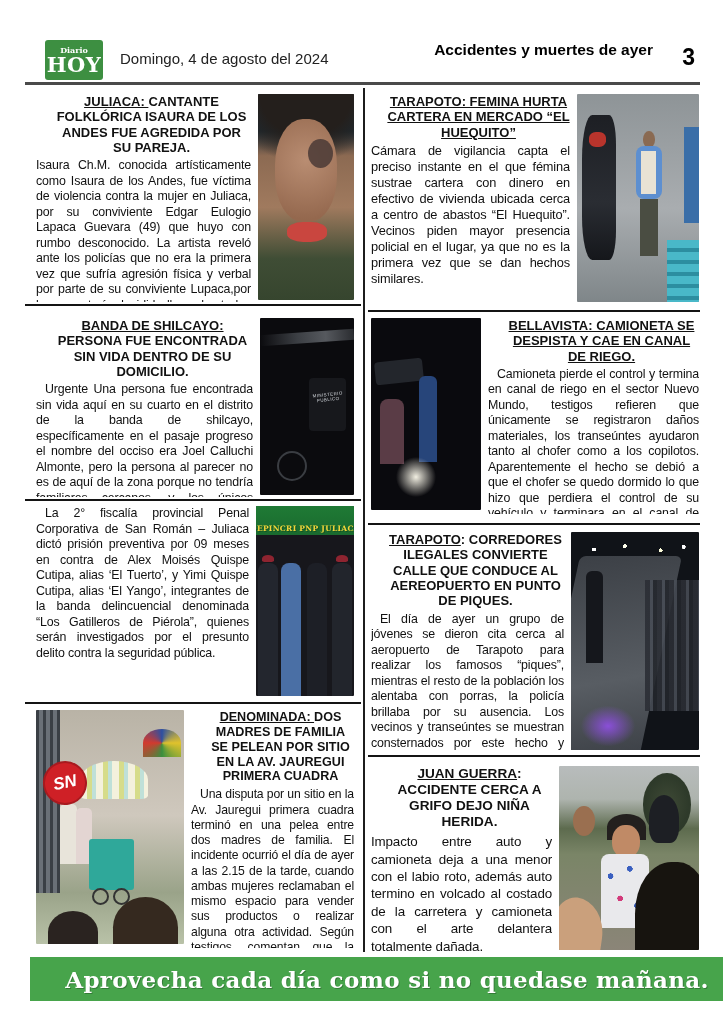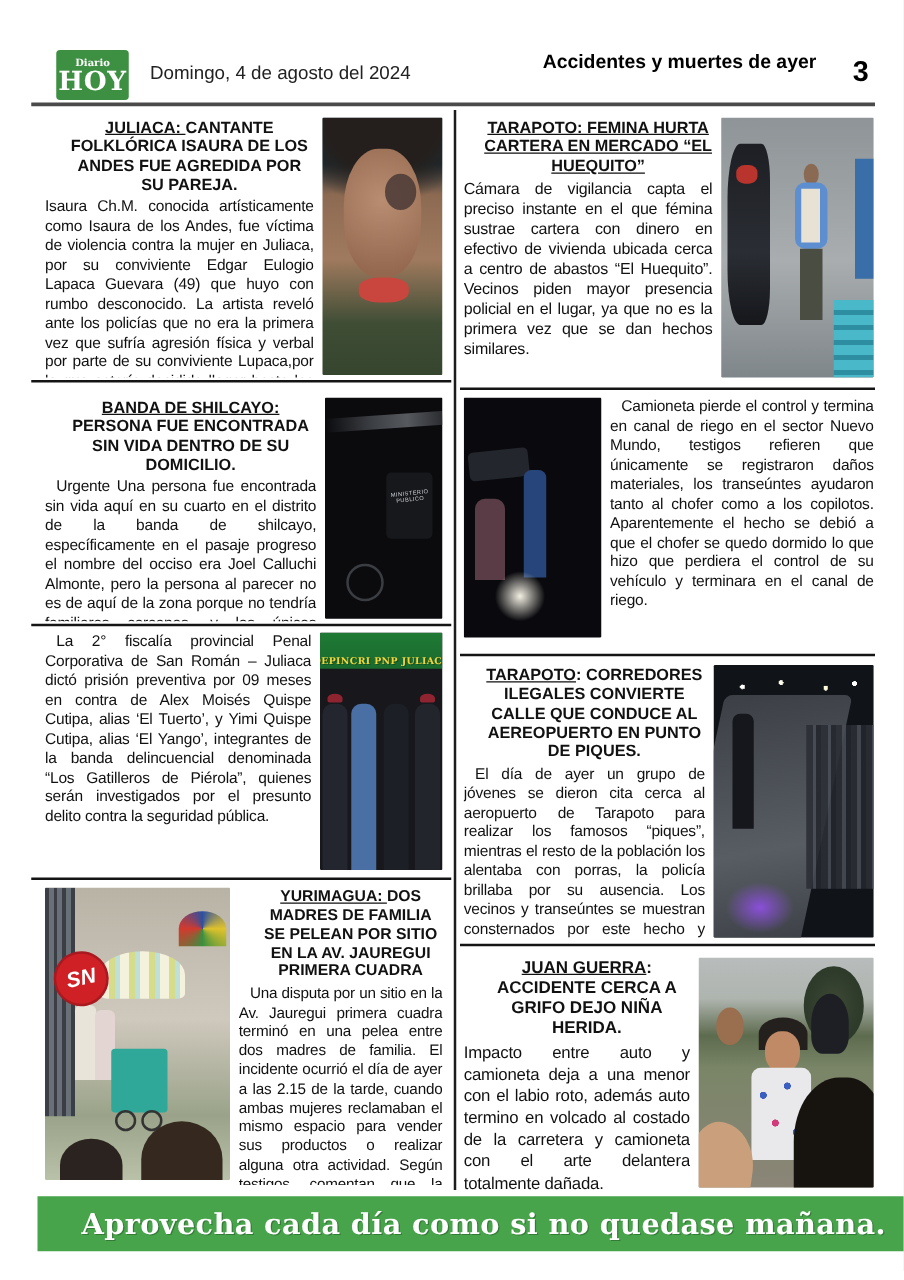--- a/index.html
+++ b/index.html
@@ -162,21 +162,21 @@
       <div class="cart"></div>
       <div class="wheel" style="left:38%;top:76%;"></div>
       <div class="wheel" style="left:52%;top:76%;"></div>
       <div class="sn">
           <span>SN</span>
         </div>
       <div class="blob1"></div>
       <div class="blob2"></div>
     </div>
     <div class="txt">
-      <p class="art-title" style="font-size:12.6px;"><span class="u">YURIMAGUA: </span><span>DOS MADRES DE FAMILIA SE PELEAN POR SITIO EN LA AV. JAUREGUI PRIMERA CUADRA</span></p>
+      <p class="art-title" style="font-size:12.6px;"><span class="u">DENOMINADA: </span><span>DOS MADRES DE FAMILIA SE PELEAN POR SITIO EN LA AV. JAUREGUI PRIMERA CUADRA</span></p>
       <div class="art-body indent" style="font-size:12.2px;">Una disputa por un sitio en la Av. Jauregui primera cuadra terminó en una pelea entre dos madres de familia. El incidente ocurrió el día de ayer a las 2.15 de la tarde, cuando ambas mujeres reclamaban el mismo espacio para vender sus productos o realizar alguna otra actividad. Según testigos,  comentan que la señora de polo blanco se pelea todos los días ,vemos a la otra señora del carrito que se dedica a vender huevitos se quedó sin sitio.</div>
     </div>
   </div>
 
   <div class="art" style="left:371px;top:94px;width:328px;height:212px;">
     <div class="txt">
       <p class="art-title"><span class="u">TARAPOTO: FEMINA HURTA CARTERA EN MERCADO “EL HUEQUITO”</span><span></span></p>
       <div class="art-body" style="font-size:12.8px;">Cámara de vigilancia capta el preciso instante en el que fémina sustrae cartera con dinero en efectivo de vivienda ubicada cerca a centro de abastos “El Huequito”. Vecinos piden mayor presencia policial en el lugar, ya que no es la primera vez que se dan hechos similares.</div>
     </div>
     <div class="photo ph-cctv" style="width:122px;height:208px;">
@@ -195,20 +195,21 @@
   </div>
 
   <div class="art" style="left:371px;top:318px;width:328px;height:196px;">
     <div class="photo ph-night-crash" style="width:110px;height:192px;">
       <div class="truckline"></div>
       <div class="f2"></div>
       <div class="f1"></div>
       <div class="glow"></div>
     </div>
     <div class="txt">
+      <p class="art-title"><span class="u">BELLAVISTA: CAMIONETA SE DESPISTA Y CAE EN CANAL DE RIEGO.</span><span></span></p>
       <div class="art-body indent">Camioneta pierde el control y termina en canal de riego en el sector Nuevo Mundo, testigos refieren que únicamente se registraron daños materiales, los transeúntes ayudaron tanto al chofer como a los copilotos. Aparentemente el hecho se debió a que el chofer se quedo dormido lo que hizo que perdiera el control de su vehículo y terminara en el canal de riego.</div>
     </div>
   </div>
 
   <div class="art" style="left:371px;top:532px;width:328px;height:220px;">
     <div class="txt">
       <p class="art-title"><span class="u">TARAPOTO</span><span>: CORREDORES ILEGALES CONVIERTE CALLE QUE CONDUCE AL AEREOPUERTO EN PUNTO DE PIQUES.</span></p>
       <div class="art-body indent">El día de ayer un grupo de jóvenes se dieron cita cerca al aeropuerto de Tarapoto para realizar los famosos “piques”, mientras el resto de la población los alentaba con porras, la policía brillaba por su ausencia. Los vecinos y transeúntes se muestran consternados por este hecho y piden que las autoridades pongan fin a este incomodo hecho.</div>
     </div>
     <div class="photo ph-piques" style="width:128px;height:218px;">

